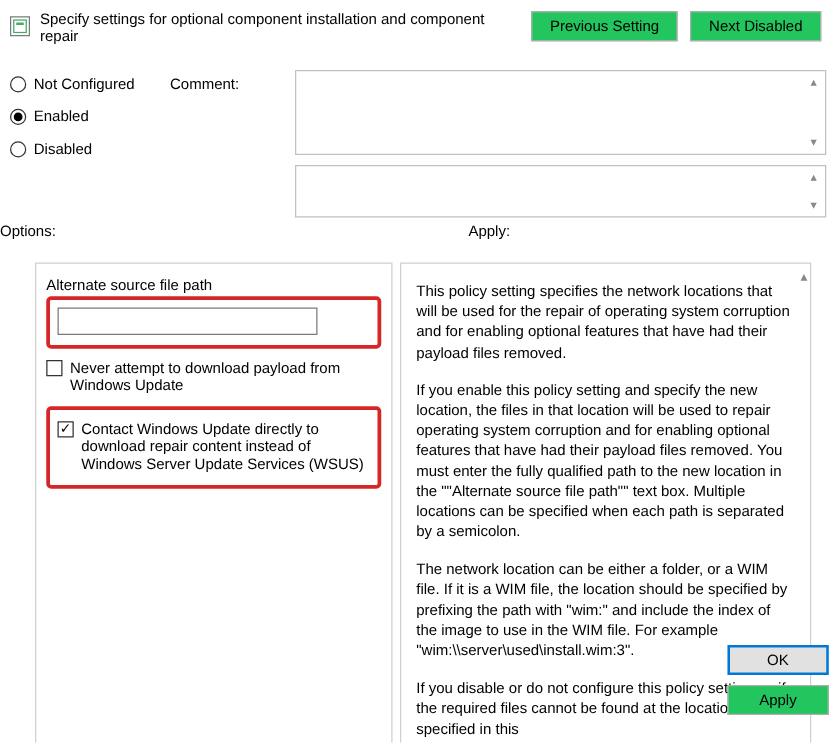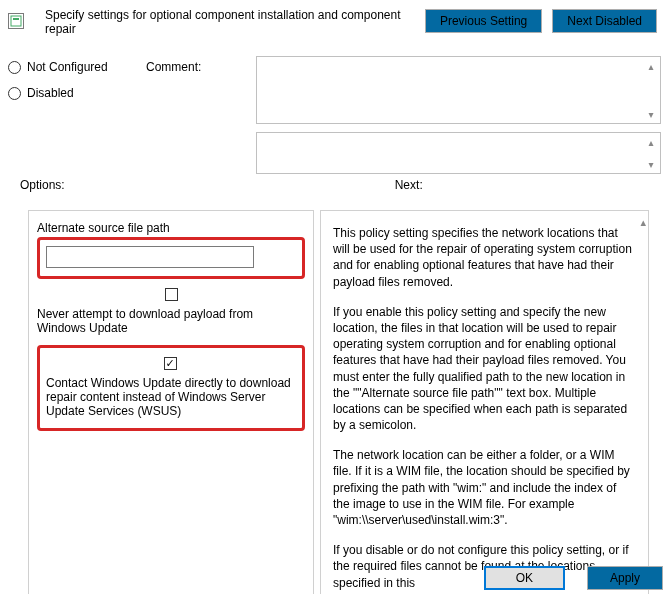--- a/index.html
+++ b/index.html
@@ -1,47 +1,47 @@
 <!DOCTYPE html>
 <html><head>
 <meta charset="utf-8">
 <style>
   * { box-sizing: border-box; }
   html,body { margin:0; padding:0; font-family: "Segoe UI", Tahoma, sans-serif; font-size:12px; color:#000; background:#fff; }
   .window { width:669px; height:594px; position:relative; background:#fff; }
-  .titlebar { display:flex; align-items:center; padding:6px 8px 10px 8px; gap:21px; }
+  .titlebar { display:flex; align-items:center; padding:6px 8px 10px 8px; gap:8px; }
   .title-icon { width:16px; height:16px; border:1px solid #7a7a7a; background:#fff; display:inline-flex; align-items:center; justify-content:center; }
   .title-icon svg { width:12px; height:12px; }
   .title-text { font-size:12px; flex:1; padding-top:2px; }
   .navbtns { display:flex; gap:10px; padding-right:4px; }
-  .btn { background:#0369a1; border:1px solid #adadad; padding:4px 14px; font-size:12px; cursor:pointer; font-family:inherit; }
-  .row-top { display:flex; padding:10px 8px 0 8px; gap:20px; }
+  .btn { background:#22c55e; border:1px solid #adadad; padding:4px 14px; font-size:12px; cursor:pointer; font-family:inherit; }
+  .row-top { display:flex; padding:10px 8px 0 8px; gap:10px; }
   .radios { width:118px; display:flex; flex-direction:column; gap:12px; padding-top:4px; }
   .radio-line { display:flex; align-items:center; gap:6px; font-size:12px; }
   .radio { width:13px; height:13px; border:1px solid #333; border-radius:50%; display:inline-flex; align-items:center; justify-content:center; background:#fff; }
   .radio.checked::after { content:""; width:7px; height:7px; background:#000; border-radius:50%; display:block; }
   .toplabels { width:90px; display:flex; flex-direction:row; gap:56px; font-size:12px; padding-top:4px; text-align:left; }
   .topfields { flex:1; display:flex; flex-direction:column; gap:8px; }
   .comment-box { border:1px solid #c0c0c0; height:68px; background:#fff; position:relative; }
   .scroll-arrow { position:absolute; right:1px; width:16px; height:16px; color:#888; font-size:10px; display:flex; align-items:center; justify-content:center; }
   .supported-box { border:1px solid #c0c0c0; height:42px; background:#fff; padding:4px 6px; font-size:12px; position:relative; }
   .split { display:flex; height:390px; border-top:0; margin-top:12px; padding:0 20px 0 4px; gap:6px;margin-left:24px; }
-  .pane-label-row { display:flex; padding:4px 8px 6px 20px; gap:330px; font-size:12px;}
+  .pane-label-row { display:flex; padding:4px 8px 6px 0; gap:330px; font-size:12px;}
   .left-pane { width:286px; border:1px solid #d0d0d0; padding:10px 8px; position:relative; }
   .right-pane { flex:1; border:1px solid #d0d0d0; padding:14px 12px 10px 12px; font-size:12px; line-height:1.35; position:relative; overflow:hidden; }
   .opt-label { font-size:12px; }
   .hl-red { border:3px solid #d72626; border-radius:4px; padding:6px 6px 8px 6px; margin-top:2px; }
   .textinput { width:208px; height:22px; border:1px solid #7a7a7a; background:#fff; }
-  .check-line { display:flex; align-items:center; gap:6px; font-size:12px; margin-top:8px;flex-direction:column; }
+  .check-line { display:flex; align-items:flex-start; gap:6px; font-size:12px; margin-top:8px; }
   .checkbox { width:13px; height:13px; border:1px solid #333; background:#fff; flex:none; margin-top:1px; display:inline-flex; align-items:center; justify-content:center; }
   .checkbox.checked::after { content:"✓"; font-size:11px; line-height:11px; }
   .hl-red2 { border:3px solid #d72626; border-radius:4px; padding:8px 8px 10px 6px; margin-top:10px; }
   .help-para { margin:0 0 14px 0; }
   .right-scroll { position:absolute; right:2px; top:4px; color:#888; font-size:11px; }
-  .footer { position:absolute; bottom:4px; right:6px; display:flex; gap:22px; }
+  .footer { position:absolute; bottom:22px; right:6px; display:flex; gap:8px;flex-direction:column; }
   .btn.primary { border:2px solid #0078d7; padding:3px 30px; background:#e1e1e1; }
   .btn.wide { padding:4px 22px; }
 </style>
 </head>
 <body>
 <div class="window">
 
 <div class="titlebar">
   <span class="title-icon">
     <svg viewBox="0 0 12 12">
@@ -56,20 +56,24 @@
   </div>
 </div>
 
 <div class="row-top">
   <div class="radios">
     <div class="radio-line">
       <span class="radio"></span>
       <span>Not Configured</span>
     </div>
     <div class="radio-line">
+      <span class="radio checked"></span>
+      <span>Enabled</span>
+    </div>
+    <div class="radio-line">
       <span class="radio"></span>
       <span>Disabled</span>
     </div>
   </div>
   <div class="toplabels">
     <span>Comment:</span>
     <span>Previous on:</span>
   </div>
   <div class="topfields">
     <div class="comment-box">
@@ -78,21 +82,21 @@
     </div>
     <div class="supported-box">
       <span class="scroll-arrow" style="top:1px">▴</span>
       <span class="scroll-arrow" style="bottom:1px">▾</span>
     </div>
   </div>
 </div>
 
 <div class="pane-label-row">
   <span>Options:</span>
-  <span>Next:</span>
+  <span>Apply:</span>
 </div>
 
 <div class="split">
   <div class="left-pane">
     <div class="opt-label">Alternate source file path</div>
     <div class="hl-red">
       <div class="textinput"></div>
     </div>
     <div class="check-line">
       <span class="checkbox"></span>

